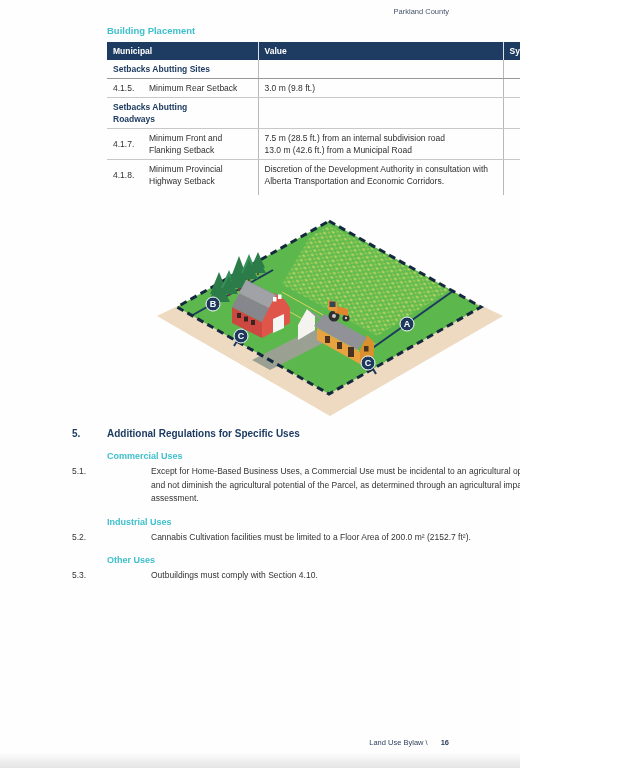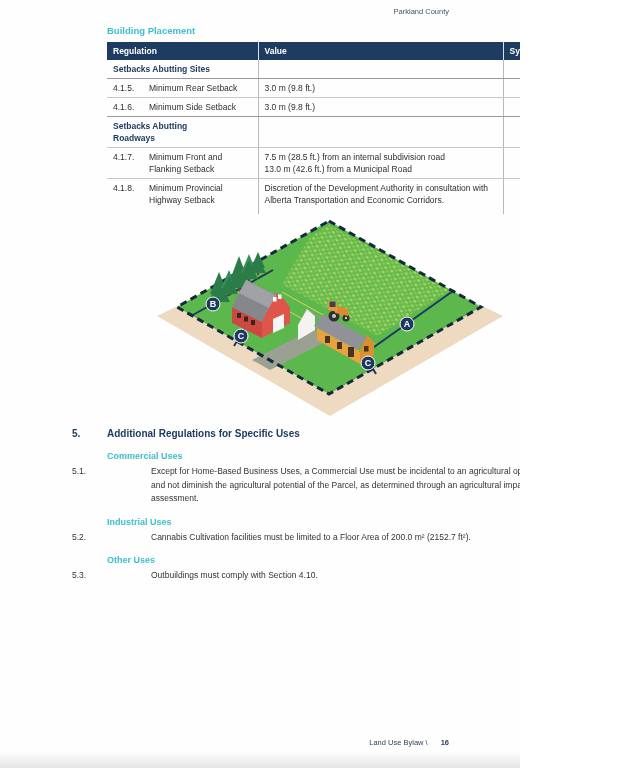--- a/index.html
+++ b/index.html
@@ -13,21 +13,21 @@
   
   table.bp{position:absolute;top:42px;left:107px;width:446px;border-collapse:collapse;
            table-layout:fixed;font-size:8.5px;line-height:12px;color:#2e2e2e;}
   table.bp th{background:#1e3c61;color:#fff;text-align:left;font-weight:bold;
               padding:3px 6px;border-right:1px solid rgba(255,255,255,.85);}
   table.bp th:last-child{border-right:none;}
   table.bp td{padding:3px 6px;vertical-align:top;border-bottom:1px solid #c8c8c8;}
   table.bp td:nth-child(1),table.bp td:nth-child(2){border-right:1px solid #b8b8b8;margin-left:25px;}
   table.bp tr.r-dark td{border-bottom-color:#999;}
   table.bp tr.r-last td{border-bottom:none;padding-bottom:8px;}
-  .reg-cell{display:flex;}
+  .reg-cell{display:flex;align-items:center;}
   .reg-num{width:36px;flex:none;}
   .reg-lbl{flex:1;}
   .sub-lbl{font-weight:bold;color:#1e3c61;white-space:pre-line;}
   .val{white-space:pre-line;}
   td.sym{text-align:center;}
   
   .diagram{position:absolute;top:212px;left:77px;width:470px;height:212px;}
   
   .sec5{position:absolute;top:427px;left:72px;width:483px;font-size:8.5px;line-height:13.5px;}
   .sec5 .row{display:flex;}
@@ -52,50 +52,40 @@
   <div class="bp-heading teal">Building Placement</div>
 
   <table class="bp">
     <colgroup>
         <col style="width:151px">
         <col style="width:245px">
         <col style="width:50px">
       </colgroup>
     <thead>
       <tr>
-        <th>Regulation</th>
+        <th>Municipal</th>
         <th>Value</th>
         <th>Symbol</th>
       </tr>
     </thead>
     <tbody>
       <tr class="r-dark">
         <td><span class="sub-lbl">Setbacks Abutting Sites</span></td>
         <td></td>
           <td class="sym"></td>
       </tr>
       <tr>
         <td>
             <div class="reg-cell">
           <span class="reg-num">4.1.5.</span>
           <span class="reg-lbl">Minimum Rear Setback</span>
             </div>
           </td>
         <td class="val">3.0 m (9.8 ft.)</td>
         <td class="sym">A</td>
-      </tr>
-      <tr class="r-dark">
-        <td>
-            <div class="reg-cell">
-          <span class="reg-num">4.1.6.</span>
-          <span class="reg-lbl">Minimum Side Setback</span>
-            </div>
-          </td>
-        <td class="val">3.0 m (9.8 ft.)</td>
-        <td class="sym">B</td>
       </tr>
       <tr>
         <td><span class="sub-lbl">Setbacks Abutting
 Roadways</span></td>
         <td></td>
           <td class="sym"></td>
       </tr>
       <tr>
         <td>
             <div class="reg-cell">

